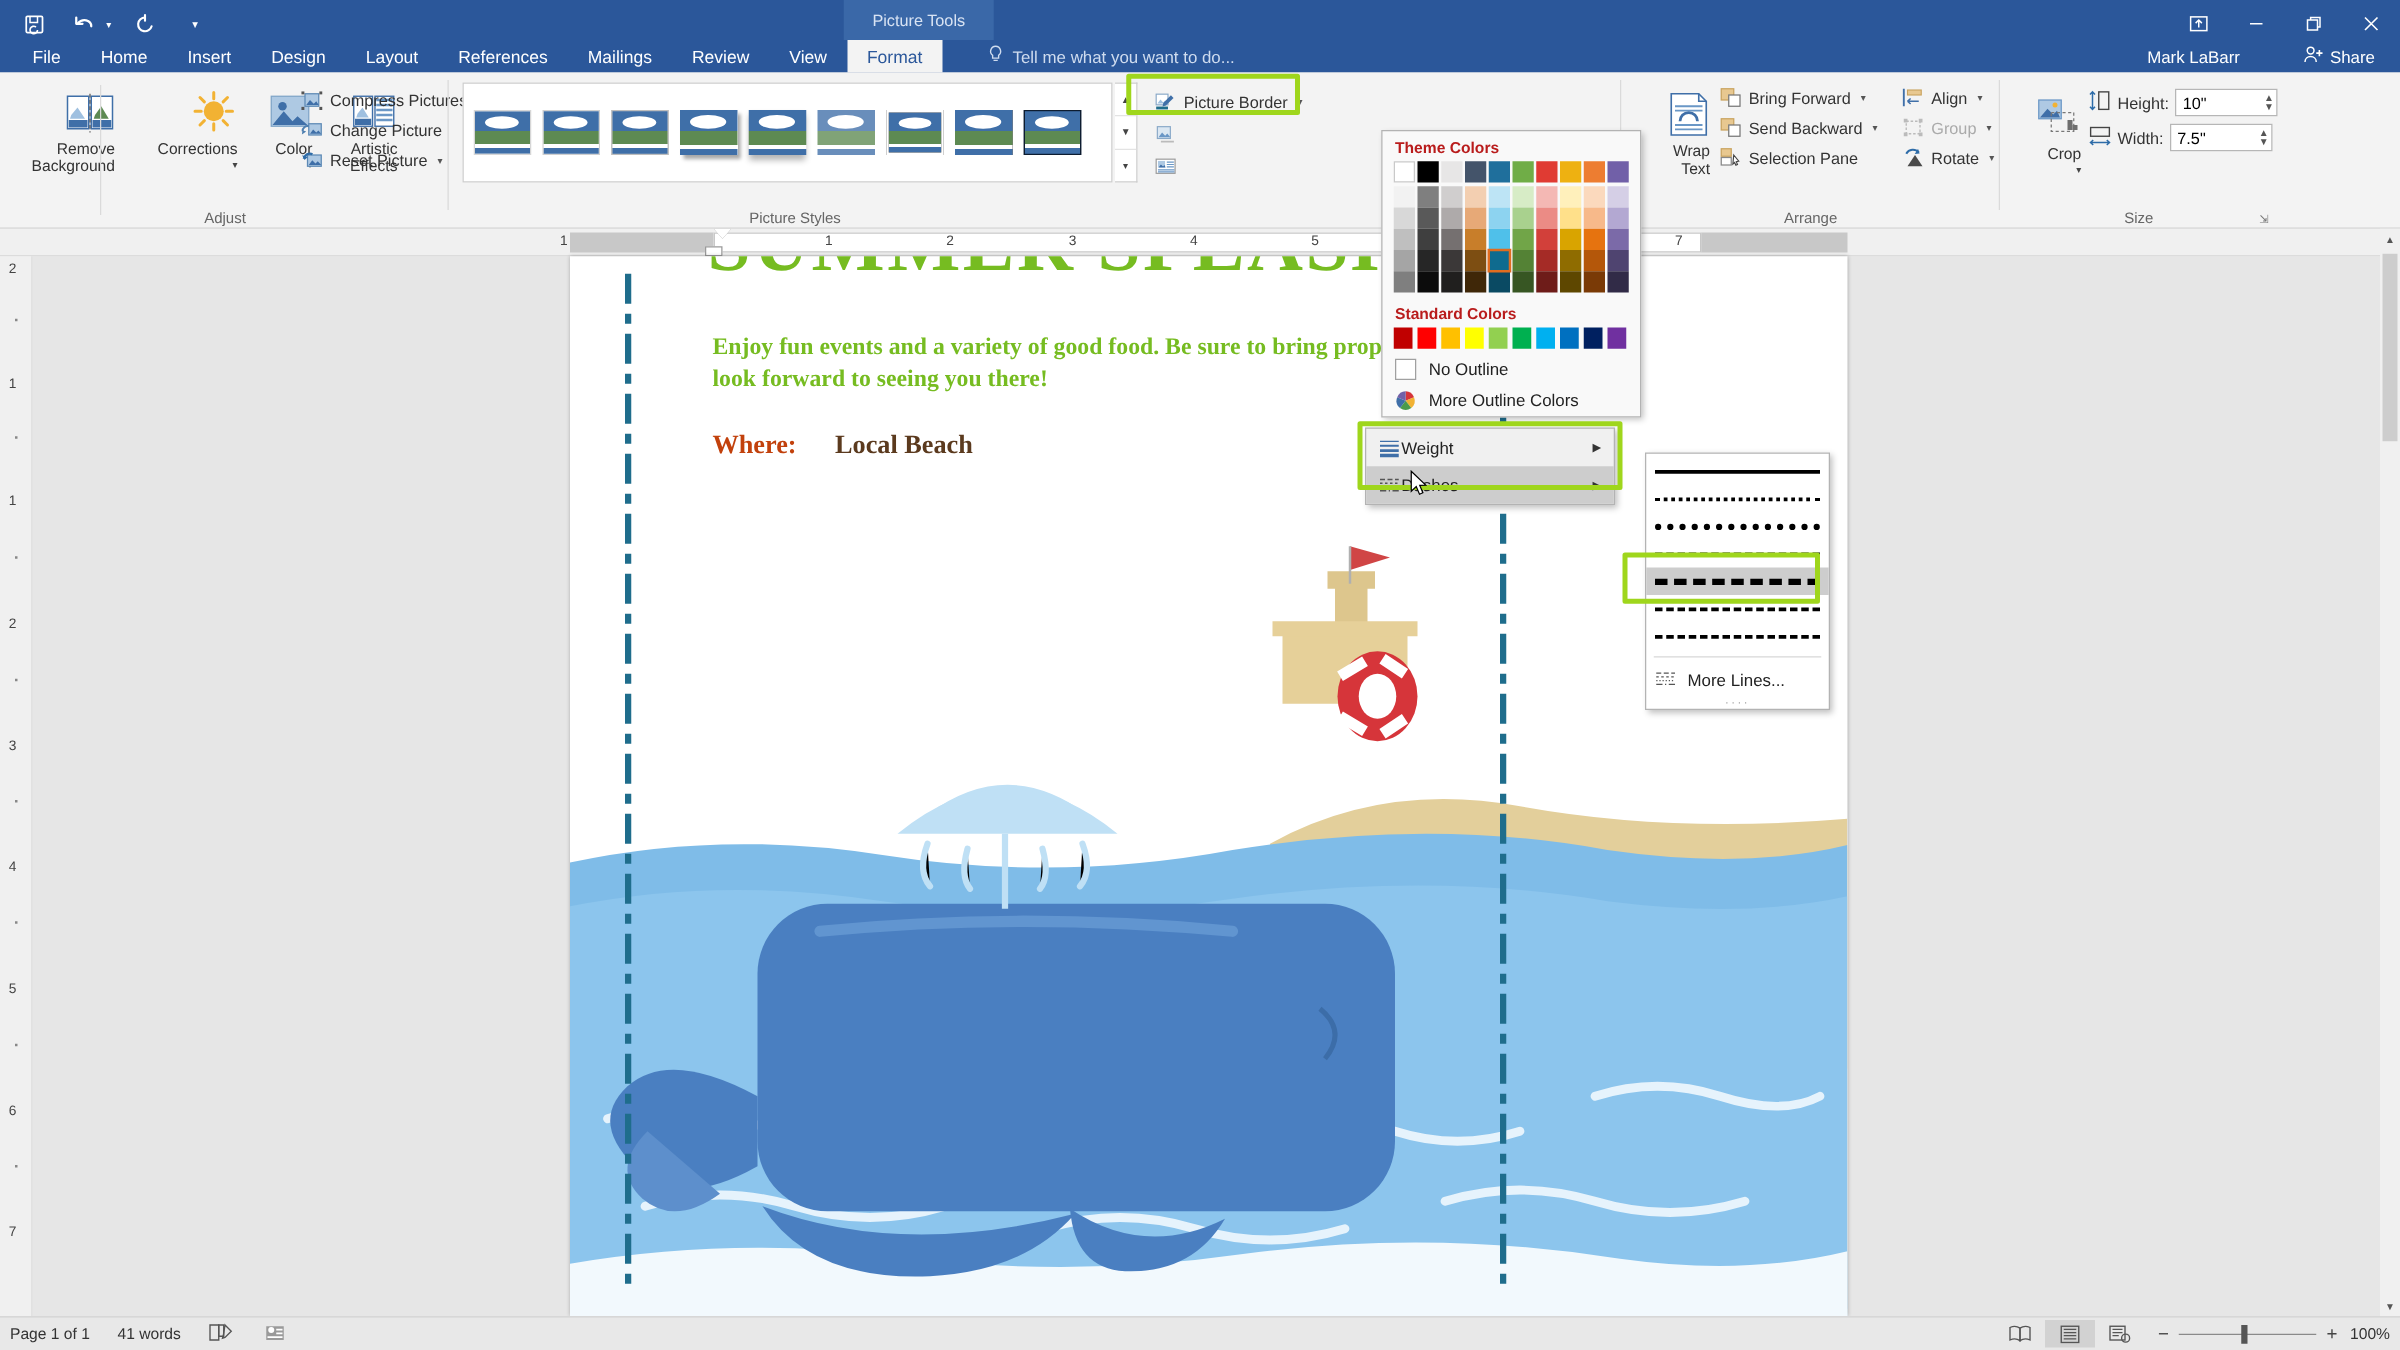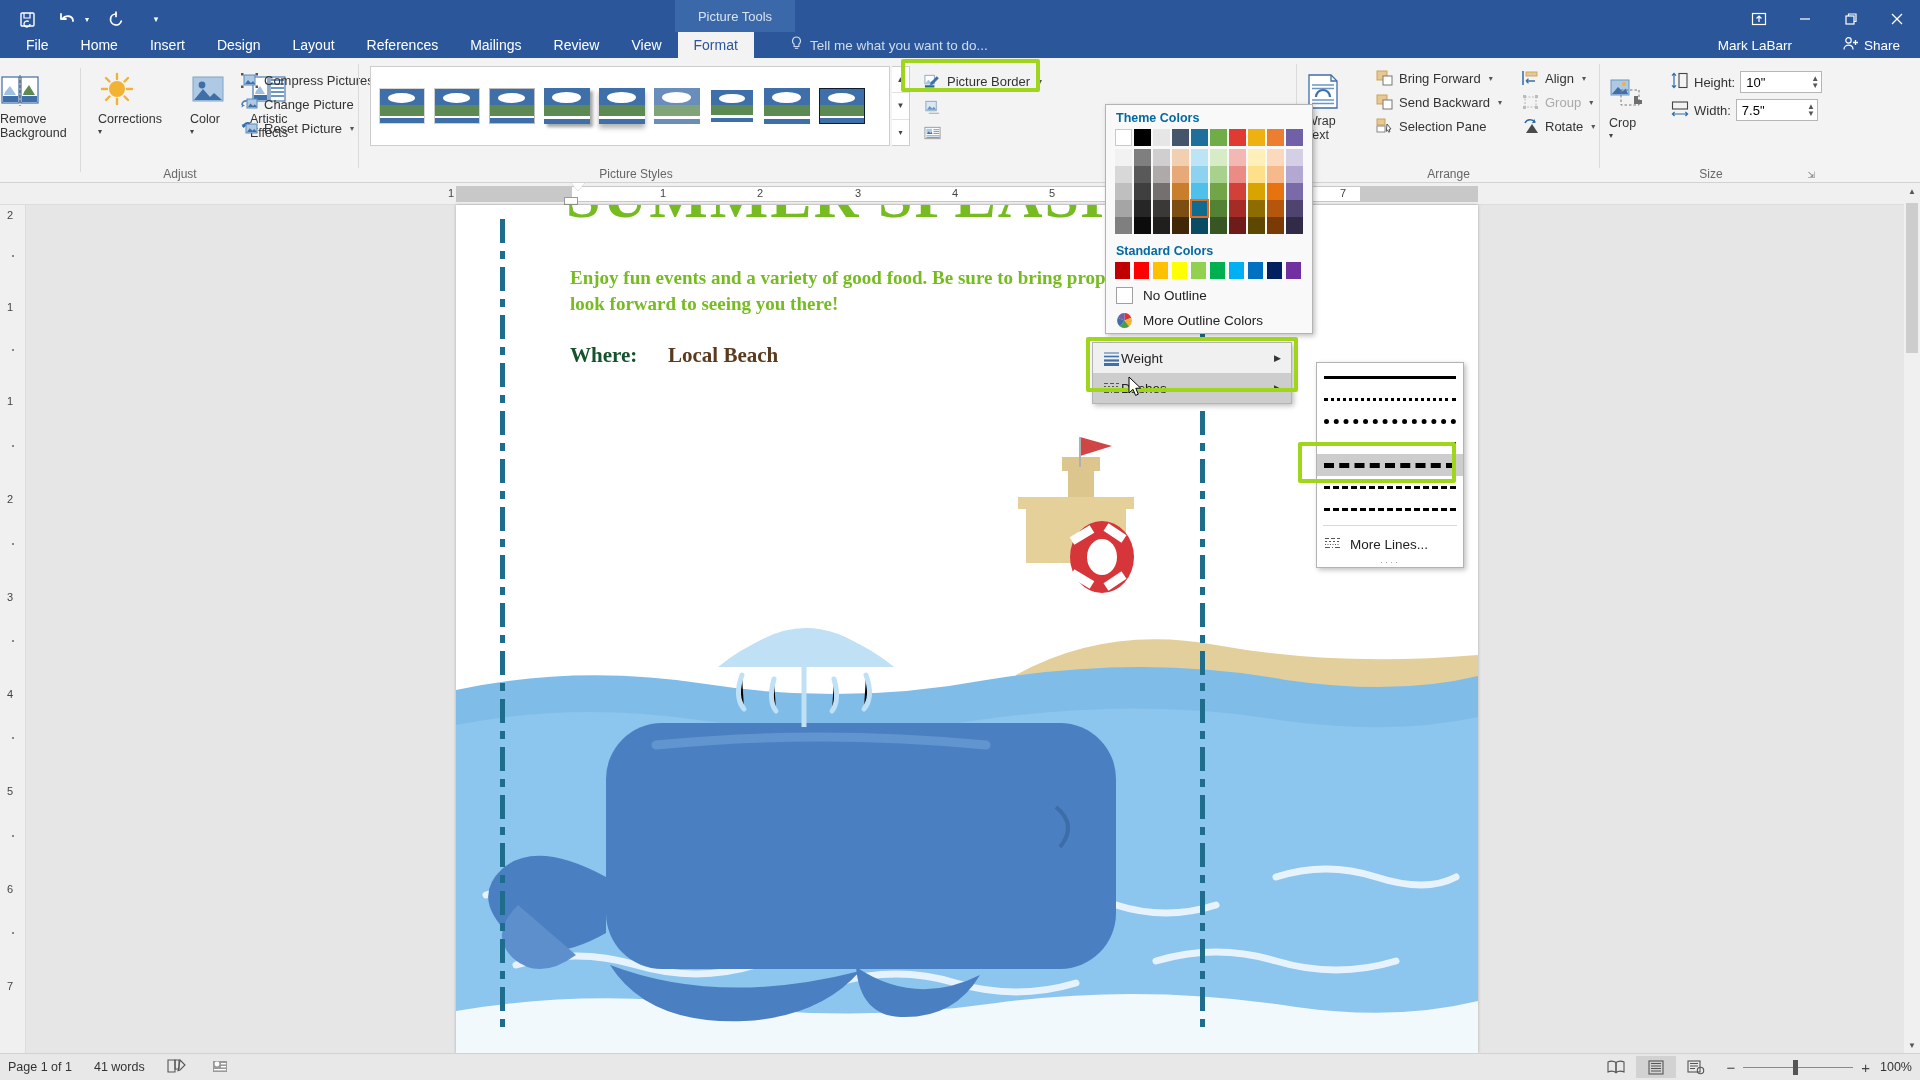--- a/index.html
+++ b/index.html
@@ -67,21 +67,21 @@
   }
   .rgroup { position:absolute; top:0; height:125px; }
   .rgroup-label {
     position:absolute; bottom:2px; width:100%; text-align:center;
     font-size:12px; color:#666;
   }
   .rsep { position:absolute; top:6px; width:1px; height:104px; background:#dadada; }
 
   
   .bigbtn {
-    display:flex; flex-direction:column; align-items:flex-start; width:92px;
+    display:flex; flex-direction:column; align-items:flex-end; width:92px;
     font-size:12.5px; color:#333; line-height:1.15; text-align:center; padding-top:6px;
   }
   .bigbtn .ico { height:40px; display:flex; align-items:flex-end; justify-content:center; }
   .bigbtn .lbl { margin-top:4px; }
   .bigbtn .dd { font-size:8px; color:#444; margin-top:1px; }
 
   
   .smallbtn {
     display:flex; align-items:center; gap:6px; height:24px;
     font-size:13px; color:#333; padding:0 4px; white-space:nowrap;
@@ -166,33 +166,33 @@
     font-family:"Liberation Serif", serif; font-weight:bold; font-size:62px;
     color:#76bc21; letter-spacing:2px; white-space:nowrap; overflow:hidden;
   }
 
   .doctext { position:absolute; left:114px; top:60px; width:700px; }
   .para {
     font-family:"Liberation Serif", serif; font-size:19px; color:#76bc21;
     line-height:1.37; font-weight:600;
   }
   .infoline { display:flex; margin-top:26px; font-family:"Liberation Serif", serif; }
-  .infoline .k { width:98px; font-size:21px; font-weight:bold; color:#14532d; }
+  .infoline .k { width:98px; font-size:21px; font-weight:bold; color:#c2410c; }
   .infoline .v { font-size:21px; font-weight:bold; color:#5b3a1e; }
 
   
   .sel-dash { position:absolute; background:#1f6d8c; }
 
   
   .dropdown {
     position:absolute; left:1105px; top:104px; width:208px;
     background:#f9f9f9; border:1px solid #b3b3b3;
     box-shadow:2px 2px 5px rgba(0,0,0,.25); z-index:40;
   }
-  .dd-head { font-size:12.5px; font-weight:bold; color:#0369a1; padding:6px 0 4px 10px; }
+  .dd-head { font-size:12.5px; font-weight:bold; color:#b91c1c; padding:6px 0 4px 10px; }
   .swatch-grid { display:flex; gap:2px; padding:0 9px; }
   .swcol { display:flex; flex-direction:column; }
   .sw { width:17px; height:17px; }
   .swcol .sw + .sw { margin-top:0; }
   .swcol .variants { margin-top:3px; display:flex; flex-direction:column; }
   .sw.sel { outline:2px solid #e06c1f; outline-offset:-1px; position:relative; z-index:2; }
   .dd-row {
     display:flex; align-items:center; gap:10px; height:25px; padding:0 10px;
     font-size:13.5px; color:#222;
   }

